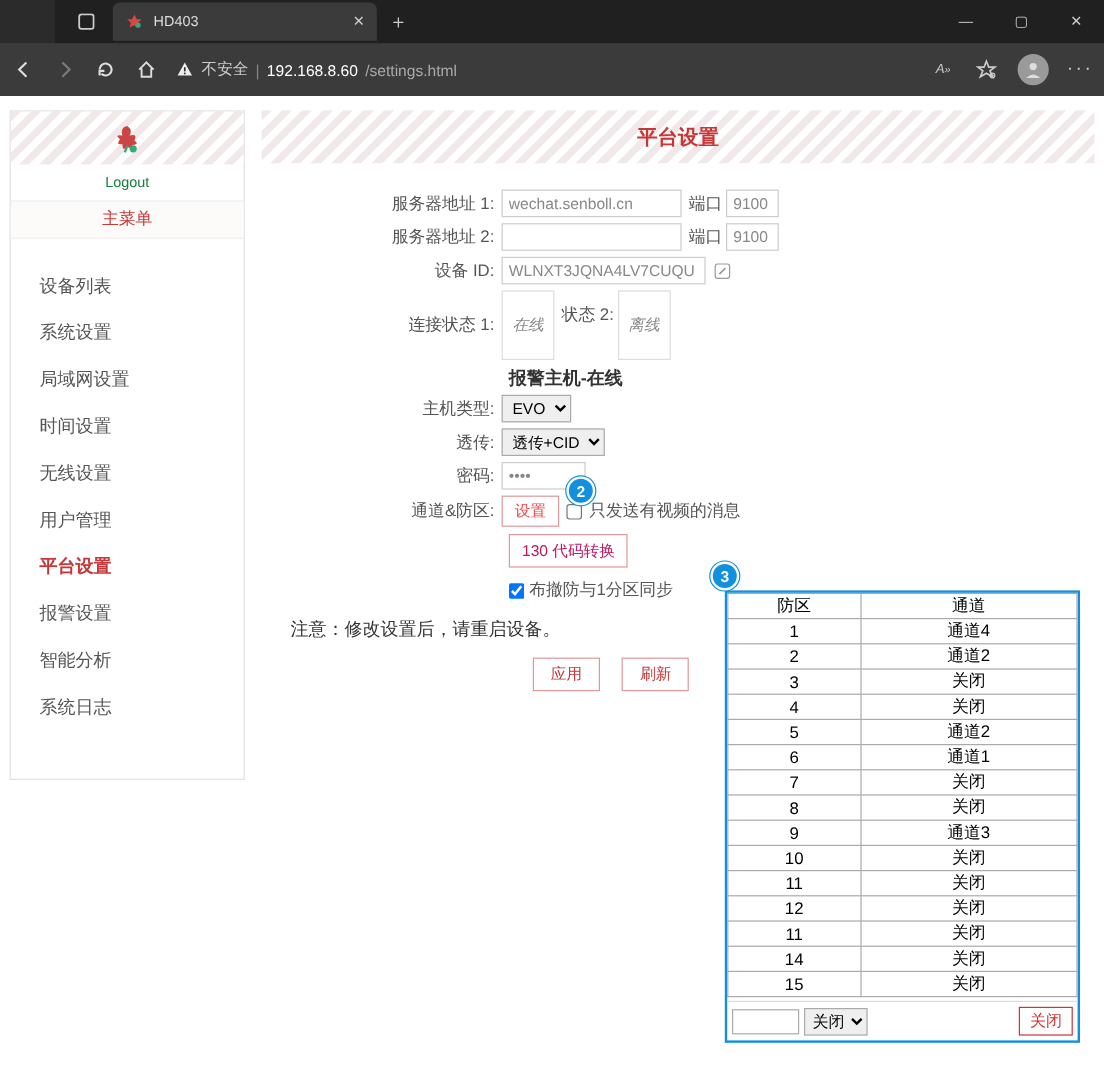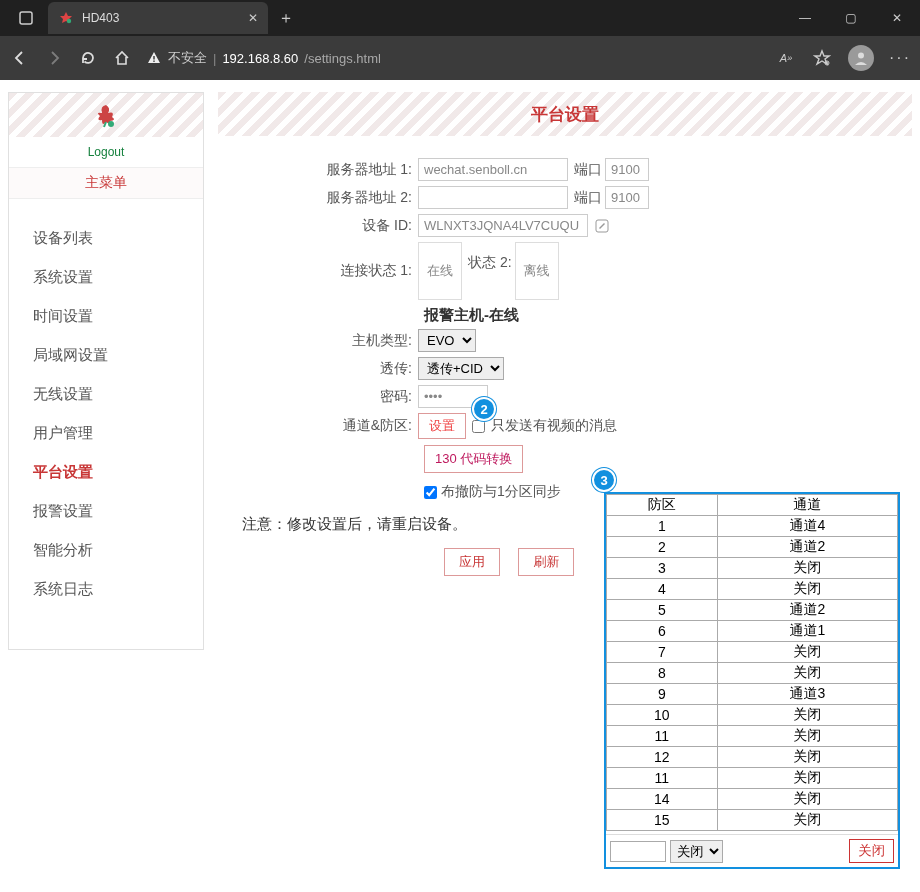--- a/index.html
+++ b/index.html
@@ -1,19 +1,19 @@
 <!DOCTYPE html>
 <html><head>
 <meta charset="utf-8">
 <style>
 * { margin: 0; padding: 0; box-sizing: border-box; font-family: "Microsoft YaHei", Arial, sans-serif; }
 body { width: 920px; height: 892px; background: #2b2b2b; overflow: hidden; }
 
 
-.titlebar { height: 36px; background: #202020; display: flex; align-items: center; }
+.titlebar { height: 36px; background: #202020; display: flex; align-items: center; margin-left: 46px; }
 .tab-strip { display: flex; align-items: center; height: 36px; padding-left: 8px; }
 .tab-icon-box { width: 28px; height: 28px; display: flex; align-items: center; justify-content: center; margin-left: 4px; }
 .tab { display: flex; align-items: center; background: #3b3b3b; height: 32px; padding: 0 10px; border-radius: 6px 6px 0 0; margin-left: 8px; min-width: 220px; color: #ddd; font-size: 12px; gap: 8px; }
 .tab .fav { width: 16px; height: 16px; display:flex; align-items:center; justify-content:center; }
 .tab .title { flex: 1; }
 .tab .close { color: #ccc; cursor: pointer; }
 .newtab { color: #ccc; margin-left: 10px; font-size: 16px; cursor: pointer; }
 .win-controls { margin-left: auto; display: flex; }
 .win-controls div { width: 46px; height: 36px; display:flex; align-items:center; justify-content:center; color:#ccc; cursor:pointer; font-size:12px; }
 
@@ -45,21 +45,21 @@
 .main { flex:1; position:relative; }
 .main-hatch { height: 44px; background: repeating-linear-gradient(135deg,#f1e9e9,#f1e9e9 6px,#fff 6px,#fff 12px); display:flex; align-items:center; justify-content:center; }
 .panel-title { color:#c83737; font-size: 17px; font-weight:600; }
 .form-area { padding: 22px 0 0 0; }
 .form-row { display:flex; align-items:center; margin-bottom: 5px; font-size: 14px; color:#555; }
 .form-row .lbl { width: 200px; text-align:right; padding-right: 6px; }
 .form-row input[type=text], .form-row input[type=password] { border:1px solid #ccc; padding: 3px 5px; font-size:13px; width: 150px; color:#888; }
 .form-row input.port { width: 44px; }
 .form-row .port-lbl { margin: 0 3px 0 6px; }
 .form-row select { border:1px solid #aaa; padding: 2px 4px; font-size:13px; }
-.form-row .readonly { border:1px solid #ddd; padding:19px 8px; font-size:13px; color:#888; }
+.form-row .readonly { border:1px solid #ddd; padding:19px 8px; font-size:13px; color:#888;font-style:italic; }
 .form-row .status2-lbl { margin: 0 3px 16px 6px; }
 .device-id-row .edit-icn { margin-left: 6px; color:#888; cursor:pointer; font-size: 14px; }
 .sub-header { font-weight:600; color:#333; margin: 6px 0 4px 206px; font-size:15px; }
 .form-row .setting-btn { border:1px solid #d99; color:#ef4444; background:#fff; padding:3px 10px; font-size:13px; cursor:pointer; }
 .form-row .chk-lbl { margin-left: 6px; font-size:14px; }
 .code-btn-row { margin-left: 206px; margin-top: 6px; }
 .code-btn { border:1px solid #d99; color:#be185d; background:#fff; padding:4px 10px; font-size:13px; cursor:pointer; }
 .sync-row { margin-left: 206px; margin-top: 10px; font-size:14px; color:#555; display:flex; align-items:center; gap:4px;}
 .notice { margin: 14px 0 0 24px; font-size: 15px; color:#333; }
 .action-row { margin: 14px 0 0 226px; }
@@ -181,22 +181,22 @@
               <path d="M13 20 L11 25" stroke="#3a7" stroke-width="2"></path>
               <circle cx="18" cy="22" r="3" fill="#3a7"></circle>
             </svg>
         </span>
       </div>
       <div class="logout">Logout</div>
       <div class="main-menu-label">主菜单</div>
       <div class="menu">
         <div class="menu-item">设备列表</div>
         <div class="menu-item">系统设置</div>
+        <div class="menu-item">局域网设置</div>
         <div class="menu-item">时间设置</div>
-        <div class="menu-item">局域网设置</div>
         <div class="menu-item">无线设置</div>
         <div class="menu-item">用户管理</div>
         <div class="menu-item active">平台设置</div>
         <div class="menu-item">报警设置</div>
         <div class="menu-item">智能分析</div>
         <div class="menu-item">系统日志</div>
       </div>
     </div>
 
     <div class="main">

